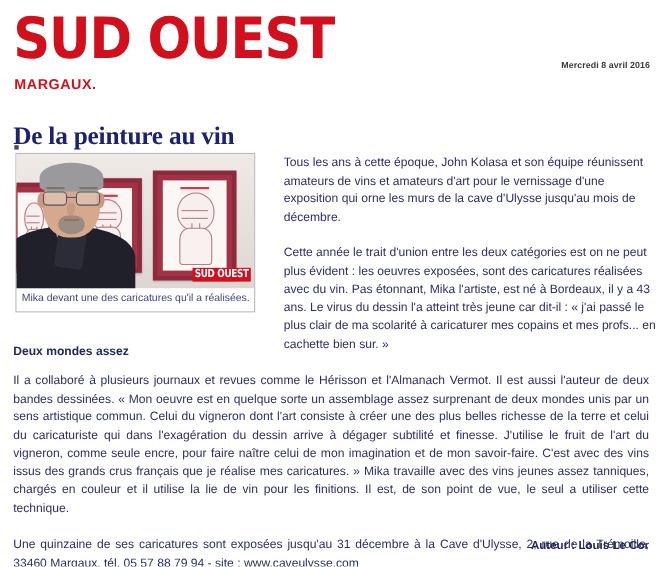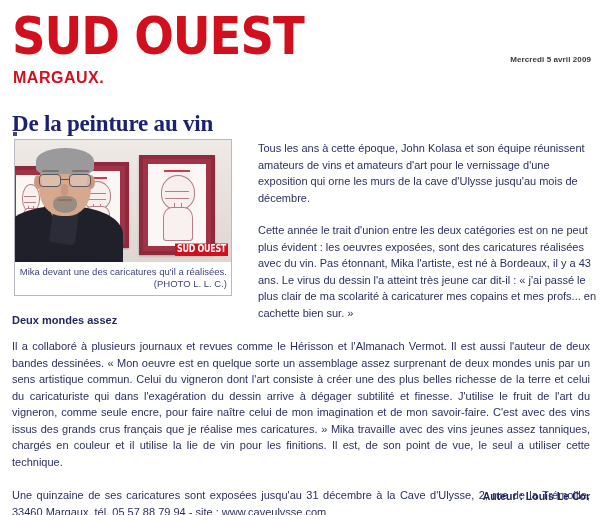--- a/index.html
+++ b/index.html
@@ -39,21 +39,21 @@
     font-size: 8px;
     font-weight: bold;
     color: #3a3a3a;
     letter-spacing: 0.1px;
   }
 
   .kicker {
     position: absolute;
     left: 13px;
     top: 69px;
-    font-size: 16px;
+    font-size: 13px;
     font-weight: bold;
     color: #d2101d;
     letter-spacing: 0.5px;
   }
 
   .headline {
     position: absolute;
     left: 12px;
     top: 96px;
     font-family: "Liberation Serif", serif;
@@ -321,21 +321,21 @@
     top: 490px;
     font-size: 10.5px;
     font-weight: bold;
     color: #22275e;
   }
 </style>
 </head>
 <body>
 
 <div class="masthead">SUD OUEST</div>
-<div class="date-line">Mercredi 5 avril 2009</div>
+<div class="date-line">Mercredi 8 avril 2016</div>
 <div class="kicker">MARGAUX.</div>
 <h1 class="headline">De la peinture au vin</h1>
 <div class="bullet-mark"></div>
 
 <div class="photo-block">
   <div class="photo">
     <div class="wall"></div>
 
     <div class="frame frame-left">
       <div class="mat"></div>
@@ -393,21 +393,20 @@
       <div class="nose"></div>
       <div class="goatee"></div>
       <div class="mouth"></div>
     </div>
 
     <div class="photo-watermark">SUD OUEST</div>
   </div>
 
   <div class="caption">
     <div>Mika devant une des caricatures qu'il a réalisées.</div>
-    <div>(PHOTO L. L. C.)</div>
   </div>
 </div>
 
 <div class="col-right">
   <p>Tous les ans à cette époque, John Kolasa et son équipe réunissent amateurs de vins et amateurs d'art pour le vernissage d'une exposition qui orne les murs de la cave d'Ulysse jusqu'au mois de décembre.</p>
   <p>Cette année le trait d'union entre les deux catégories est on ne peut plus évident : les oeuvres exposées, sont des caricatures réalisées avec du vin. Pas étonnant, Mika l'artiste, est né à Bordeaux, il y a 43 ans. Le virus du dessin l'a atteint très jeune car dit-il : « j'ai passé le plus clair de ma scolarité à caricaturer mes copains et mes profs... en cachette bien sur. »</p>
 </div>
 
 <div class="subhead">Deux mondes assez</div>
 <div class="body-wide">

